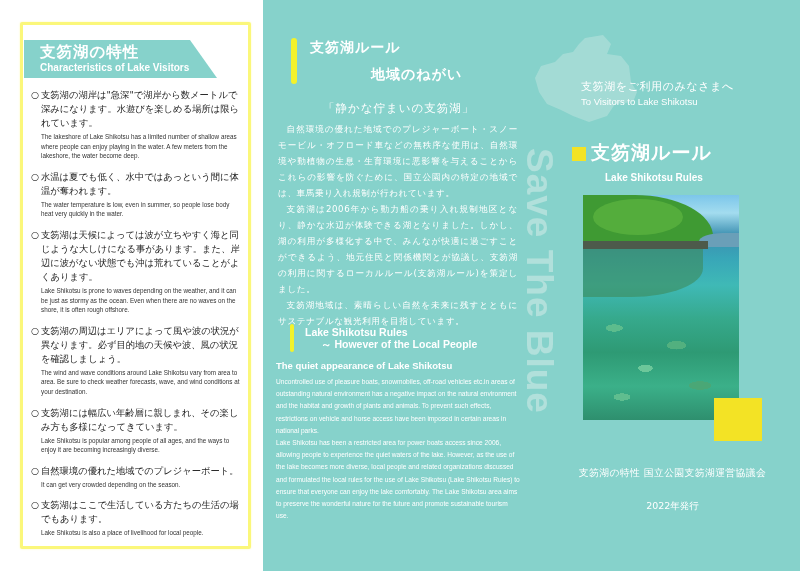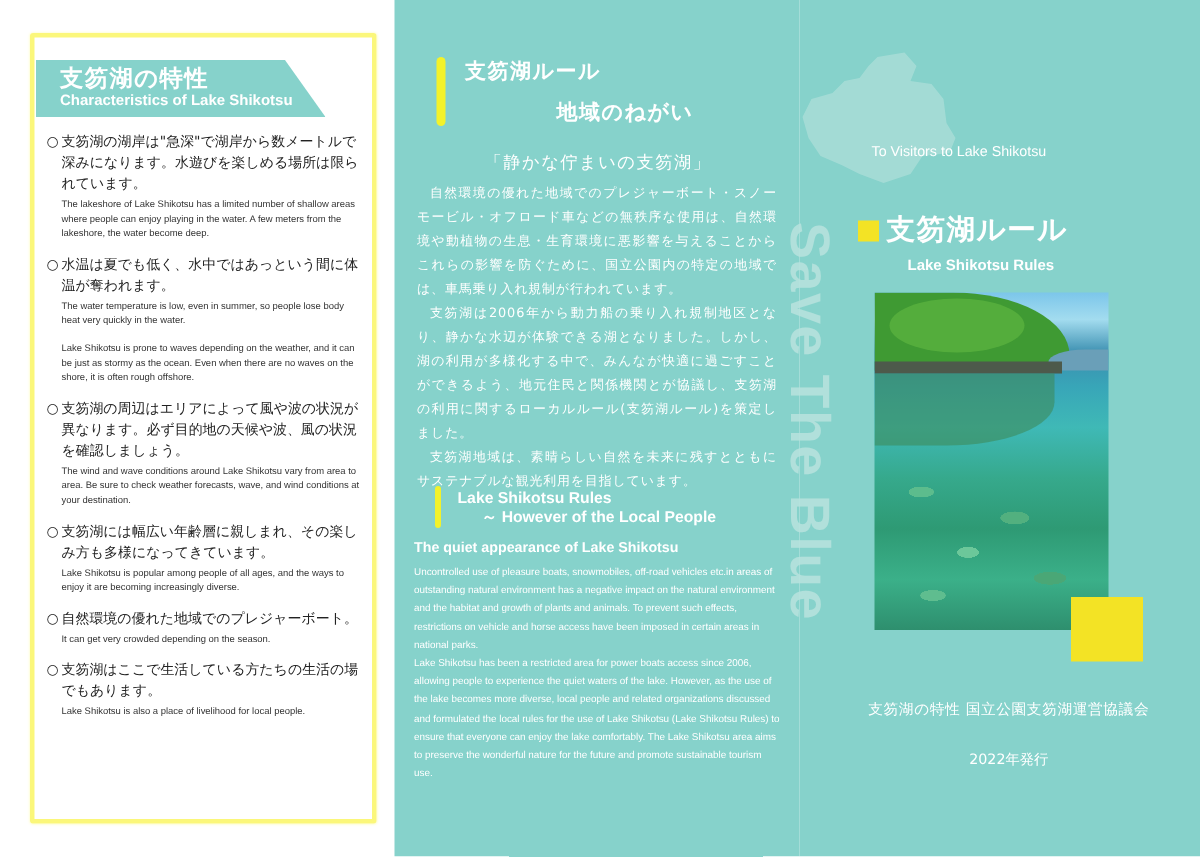--- a/index.html
+++ b/index.html
@@ -90,32 +90,33 @@
   .org-name { position: absolute; left: 0; top: 467px; width: 267px; text-align: center; font-size: 9.8px; color: #ffffff; letter-spacing: 0.4px; padding-left: 12px; }
   .pub-year { position: absolute; left: 0; top: 500px; width: 267px; text-align: center; font-size: 9.5px; color: #ffffff; padding-left: 12px; }
 </style>
 </head>
 <body>
 
 <div class="left-panel">
   <div class="frame"></div>
   <div class="char-banner">
     <div class="jp">支笏湖の特性</div>
-    <div class="en">Characteristics of Lake Shikotsu</div>
+    <div class="en">Characteristics of Lake Visitors</div>
   </div>
   <div class="char-list">
     <div class="char-item">
       <div class="jp">支笏湖の湖岸は"急深"で湖岸から数メートルで深みになります。水遊びを楽しめる場所は限られています。</div>
       <div class="en">The lakeshore of Lake Shikotsu has a limited number of shallow areas where people can enjoy playing in the water. A few meters from the lakeshore, the water become deep.</div>
     </div>
     <div class="char-item">
       <div class="jp">水温は夏でも低く、水中ではあっという間に体温が奪われます。</div>
       <div class="en">The water temperature is low, even in summer, so people lose body heat very quickly in the water.</div>
     </div>
     <div class="char-item">
+      <div class="jp">支笏湖は天候によっては波が立ちやすく海と同じような大しけになる事があります。また、岸辺に波がない状態でも沖は荒れていることがよくあります。</div>
       <div class="en">Lake Shikotsu is prone to waves depending on the weather, and it can be just as stormy as the ocean. Even when there are no waves on the shore, it is often rough offshore.</div>
     </div>
     <div class="char-item">
       <div class="jp">支笏湖の周辺はエリアによって風や波の状況が異なります。必ず目的地の天候や波、風の状況を確認しましょう。</div>
       <div class="en">The wind and wave conditions around Lake Shikotsu vary from area to area. Be sure to check weather forecasts, wave, and wind conditions at your destination.</div>
     </div>
     <div class="char-item">
       <div class="jp">支笏湖には幅広い年齢層に親しまれ、その楽しみ方も多様になってきています。</div>
       <div class="en">Lake Shikotsu is popular among people of all ages, and the ways to enjoy it are becoming increasingly diverse.</div>
     </div>
@@ -147,20 +148,21 @@
   <div class="mid-en-sub">The quiet appearance of Lake Shikotsu</div>
   <div class="mid-en-body" style="white-space: pre-line;">Uncontrolled use of pleasure boats, snowmobiles, off-road vehicles etc.in areas of outstanding natural environment has a negative impact on the natural environment and the habitat and growth of plants and animals. To prevent such effects, restrictions on vehicle and horse access have been imposed in certain areas in national parks.
 Lake Shikotsu has been a restricted area for power boats access since 2006, allowing people to experience the quiet waters of the lake. However, as the use of the lake becomes more diverse, local people and related organizations discussed and formulated the local rules for the use of Lake Shikotsu (Lake Shikotsu Rules) to ensure that everyone can enjoy the lake comfortably. The Lake Shikotsu area aims to preserve the wonderful nature for the future and promote sustainable tourism use.</div>
 </div>
 
 <div class="right-panel">
   <svg class="map-shape" viewBox="0 0 110 95">
     <path d="M52 8 L70 5 L78 14 L74 24 L88 26 L96 36 L98 52 L104 62 L100 72 L82 74 L74 86 L56 92 L40 86 L28 80 L14 74 L6 62 L2 48 L8 36 L22 32 L30 24 L40 22 L46 14 Z" fill="#a8ddd7" opacity="0.85"></path>
   </svg>
   <div class="save-blue">Save The Blue</div>
+  <div class="visitors-jp">支笏湖をご利用のみなさまへ</div>
   <div class="visitors-en">To Visitors to Lake Shikotsu</div>
   <div class="rules-square"></div>
   <div class="rules-jp">支笏湖ルール</div>
   <div class="rules-en">Lake Shikotsu Rules</div>
   <div class="photo" title="Clear water of Lake Shikotsu with forested shore">
     <div class="trees"></div>
     <div class="trees2"></div>
     <div class="hill"></div>
     <div class="shore"></div>
     <div class="reflect"></div>

